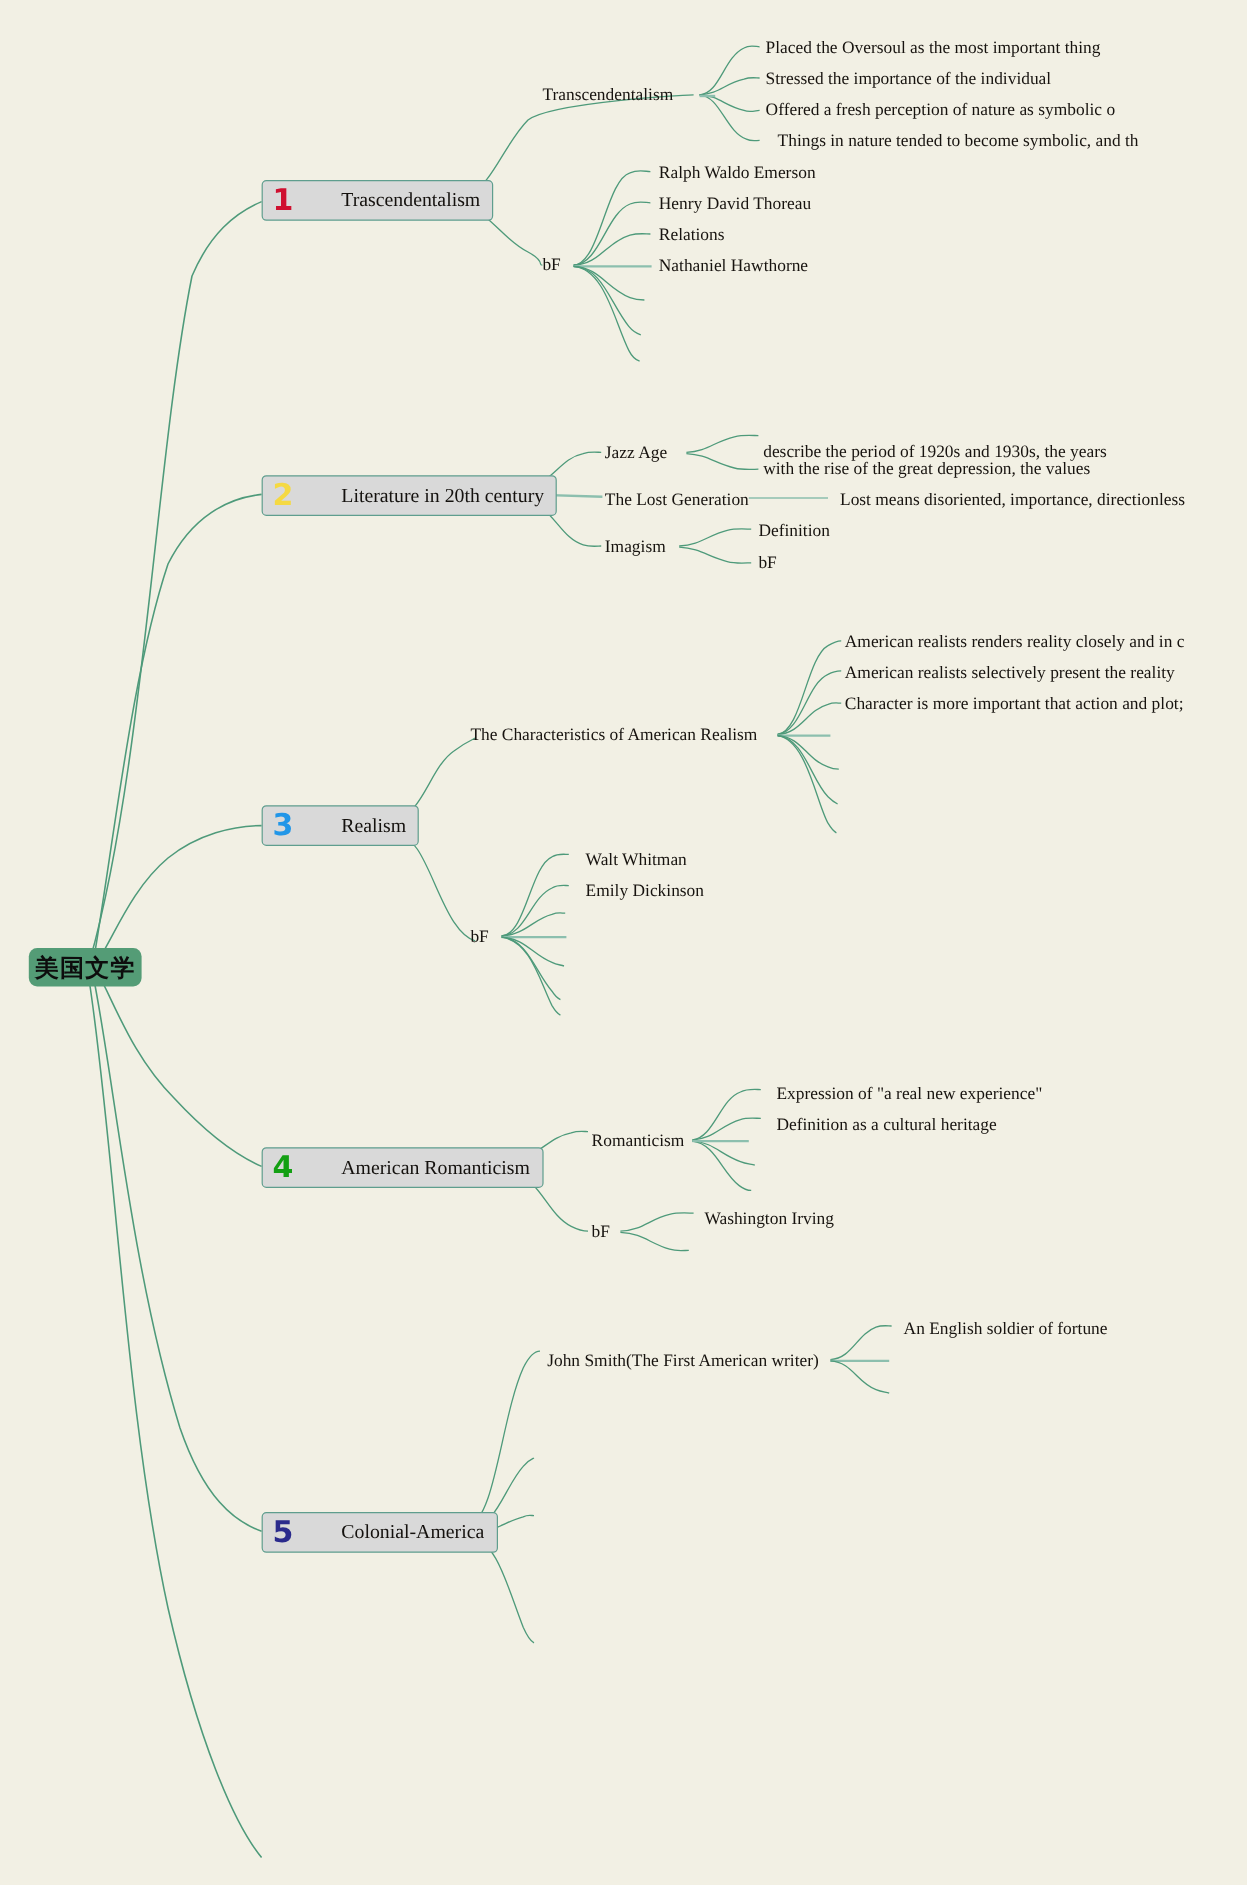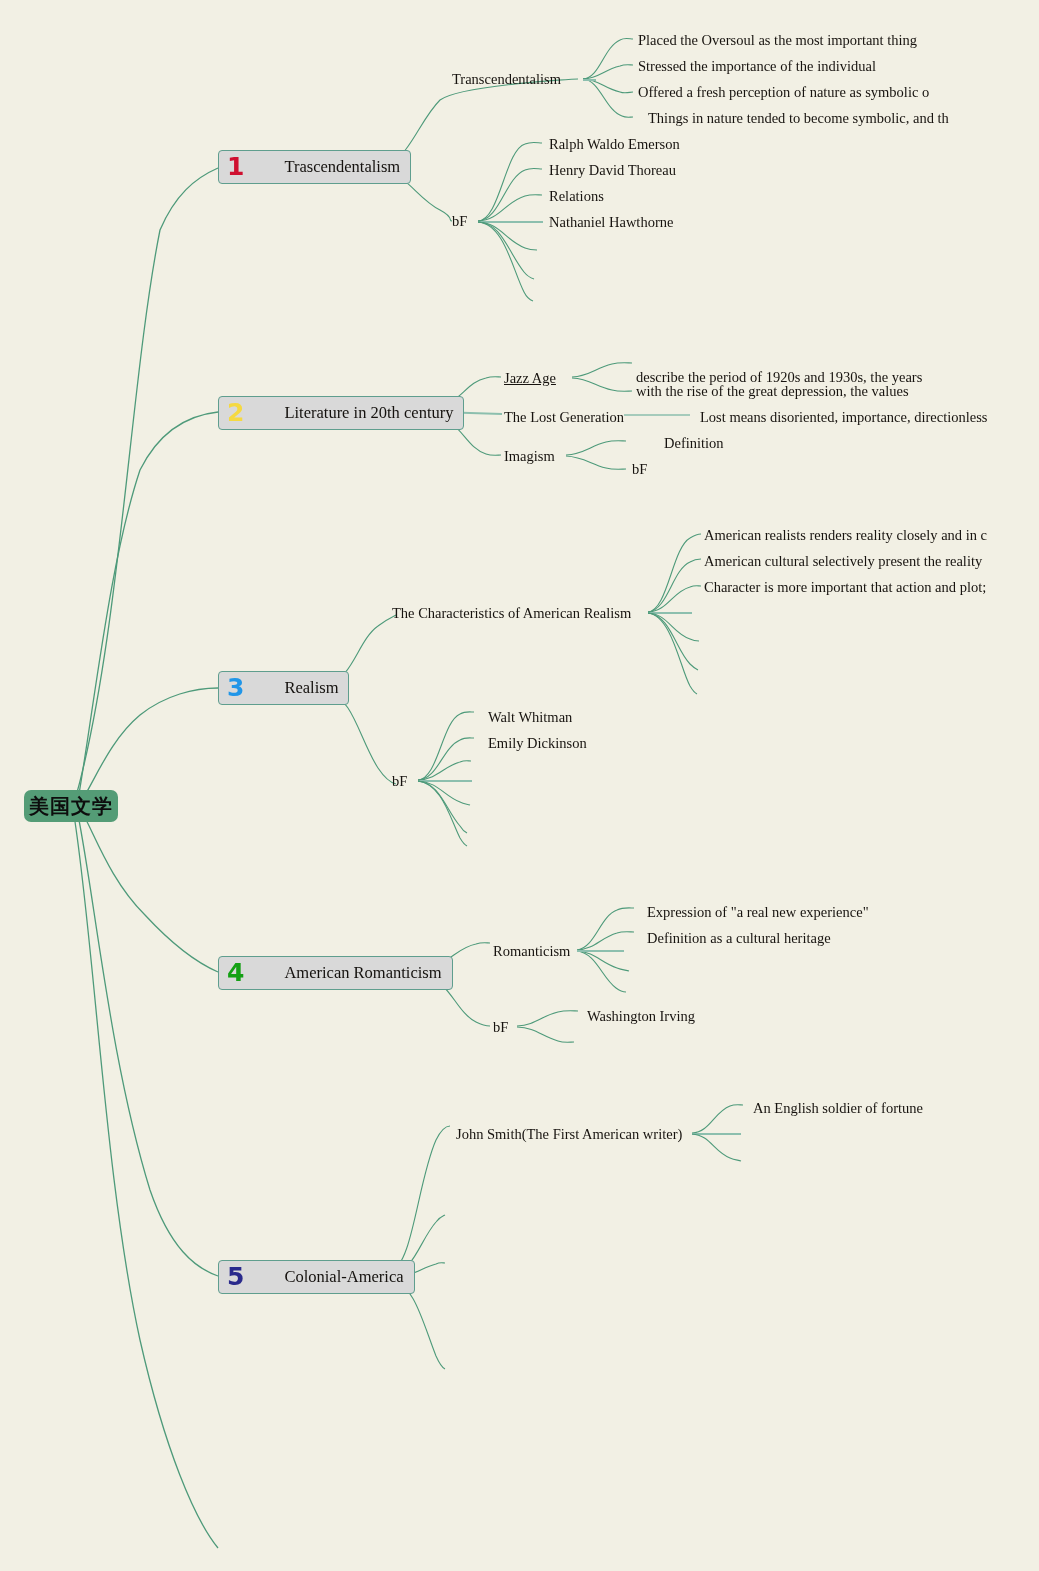--- a/index.html
+++ b/index.html
@@ -178,37 +178,37 @@
   <div class="leaf sub" style="left:638px; top:111px;margin-left:10px;">Things in nature tended to become symbolic, and th</div>
   <div class="leaf sub" style="left:549px; top:137px;">Ralph Waldo Emerson</div>
   <div class="leaf sub" style="left:549px; top:163px;">Henry David Thoreau</div>
   <div class="leaf sub" style="left:549px; top:189px;">Relations</div>
   <div class="leaf sub" style="left:549px; top:215px;">Nathaniel Hawthorne</div>
 
   <div class="node-box" style="left:218px; top:396px;">
     <span class="node-num" style="color:#f5d942;">2</span>
     <span class="node-label">Literature in 20th century</span>
   </div>
-  <div class="leaf" style="left:504px; top:371px;text-decoration:underline;">Jazz Age</div>
+  <div class="leaf" style="left:504px; top:371px;">Jazz Age</div>
   <div class="leaf" style="left:504px; top:410px;">The Lost Generation</div>
   <div class="leaf" style="left:504px; top:449px;">Imagism</div>
   <div class="leaf sub" style="left:636px; top:370px;">describe the period of 1920s and 1930s, the years</div>
   <div class="leaf sub" style="left:636px; top:384px;">with the rise of the great depression, the values</div>
   <div class="leaf sub" style="left:700px; top:410px;">Lost means disoriented, importance, directionless</div>
-  <div class="leaf sub" style="left:664px; top:436px;">Definition</div>
+  <div class="leaf sub" style="left:632px; top:436px;">Definition</div>
   <div class="leaf sub" style="left:632px; top:462px;">bF</div>
 
   <div class="node-box" style="left:218px; top:671px;">
     <span class="node-num" style="color:#2196e8;">3</span>
     <span class="node-label">Realism</span>
   </div>
   <div class="leaf" style="left:392px; top:606px;">The Characteristics of American Realism</div>
   <div class="leaf" style="left:392px; top:774px;">bF</div>
   <div class="leaf sub" style="left:704px; top:528px;">American realists renders reality closely and in c</div>
-  <div class="leaf sub" style="left:704px; top:554px;">American cultural selectively present the reality</div>
+  <div class="leaf sub" style="left:704px; top:554px;">American realists selectively present the reality</div>
   <div class="leaf sub" style="left:704px; top:580px;">Character is more important that action and plot;</div>
   <div class="leaf sub" style="left:488px; top:710px;">Walt Whitman</div>
   <div class="leaf sub" style="left:488px; top:736px;">Emily Dickinson</div>
 
   <div class="node-box" style="left:218px; top:956px;">
     <span class="node-num" style="color:#14a014;">4</span>
     <span class="node-label">American Romanticism</span>
   </div>
   <div class="leaf" style="left:493px; top:944px;">Romanticism</div>
   <div class="leaf" style="left:493px; top:1020px;">bF</div>

